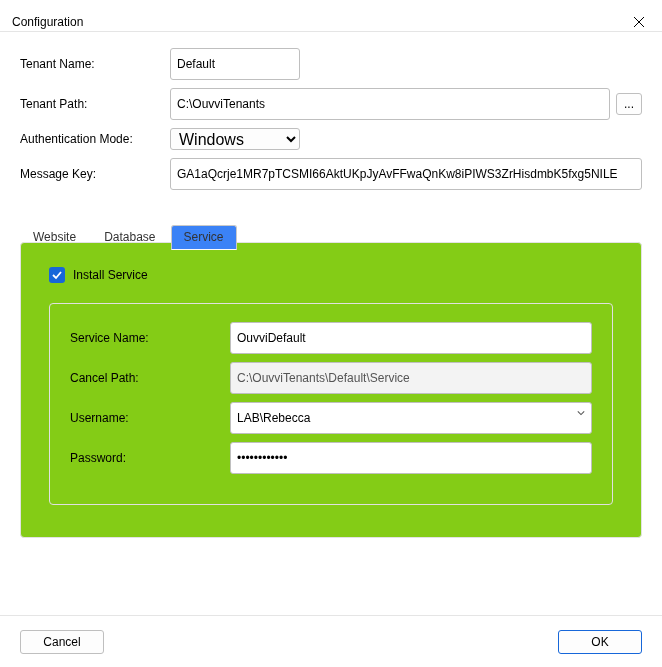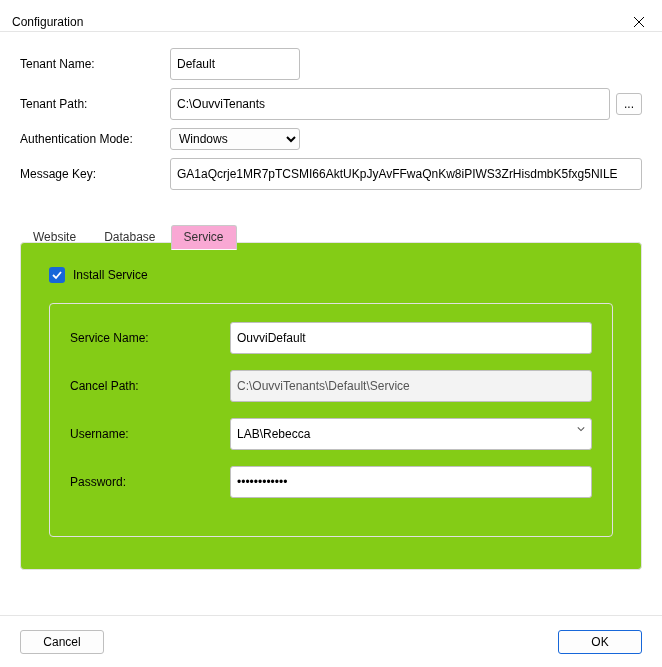--- a/index.html
+++ b/index.html
@@ -50,21 +50,21 @@
       height: 22px;
       border: 1px solid #bfbfbf;
       border-radius: 3px;
       background: #fff;
     }
     .form-input.short { width: 130px; }
     .form-input.full { flex: 1; }
     .form-input.readonly { background: #f3f3f3; color: #555; }
     .form-select {
       font-family: inherit;
-      font-size: 12px;
+      font-size: 16px;
       height: 22px;
       width: 130px;
       border: 1px solid #bfbfbf;
       border-radius: 3px;
       padding: 1px 4px;
       background: #fdfdfd;
     }
     .browse-btn {
       margin-left: 6px;
       width: 26px;
@@ -94,21 +94,21 @@
       border: 1px solid transparent;
       border-bottom: none;
       border-top-left-radius: 3px;
       border-top-right-radius: 3px;
       margin-right: 2px;
       position: relative;
       top: 7px;
       text-align: right;
     }
     .tab.active {
-      background: #f9a8d4;
+      background: #3b82f6;
       border-color: #c9c9c9;
       border-bottom: 1px solid #fdfdfd;
     }
     .tab-panel {
       border: 1px solid #e2e2e2;
       border-radius: 4px;
       padding: 24px 28px 32px 28px;
       margin-top: -1px;
       background: #84cc16;
     }
@@ -127,21 +127,21 @@
     fieldset.grp {
       border: 1px solid #e0e0e0;
       border-radius: 4px;
       padding: 18px 20px 22px 20px;
     }
     legend.grp-title {
       font-size: 12px;
       padding: 0 6px;
       color: #222;
     }
-    .grp .form-row { margin-bottom: 16px; }
+    .grp .form-row { margin-bottom: 8px; }
     .grp .form-label { width: 160px; }
     .grp .form-input.full { flex: 1; }
     .combo {
       position: relative;
       flex: 1;
       display: flex;
     }
     .combo .form-input { flex: 1; padding-right: 22px; }
     .combo .combo-arrow {
       position: absolute;

